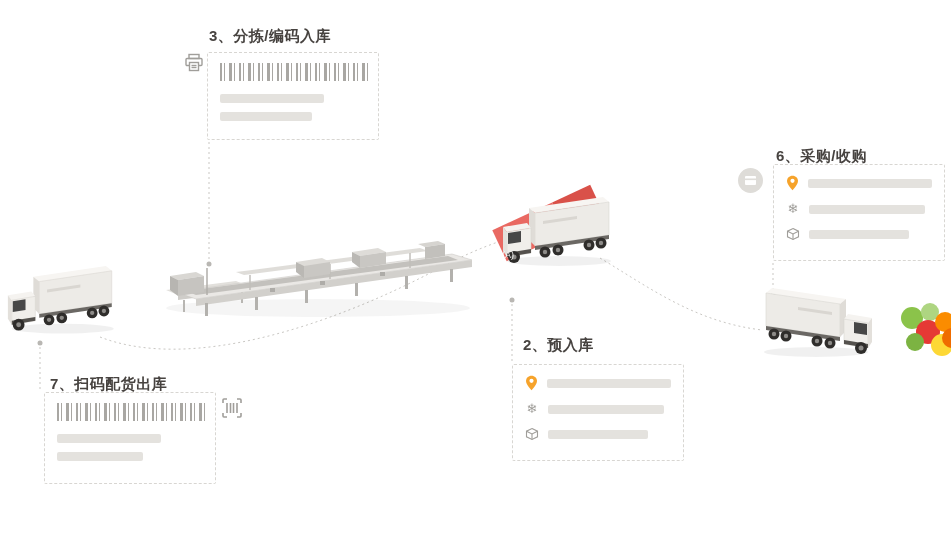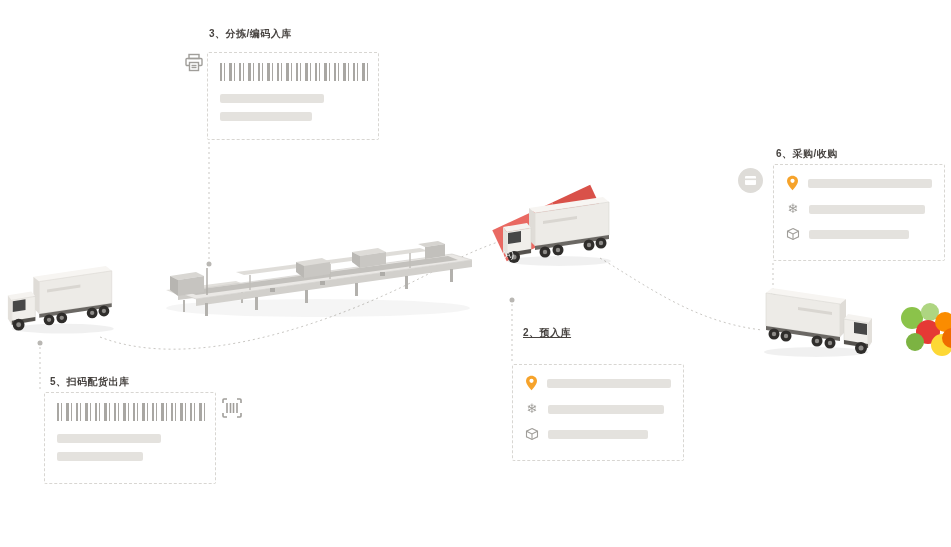--- a/index.html
+++ b/index.html
@@ -4,21 +4,21 @@
 <style>
   * { margin:0; padding:0; box-sizing:border-box; }
   html,body { background:#ffffff; font-family:"Liberation Sans", sans-serif; }
   .canvas {
     position:relative; width:951px; height:547px;
     background:#ffffff; overflow:hidden;
   }
   .scene-svg { position:absolute; left:0; top:0; }
 
   .step-title {
-    position:absolute; font-size:10px; font-weight:700;
+    position:absolute; font-size:15px; font-weight:700;
     color:#474340; letter-spacing:.5px; white-space:nowrap;
   }
   .panel {
     position:absolute; border:1px dashed #d8d6d2; border-radius:2px;
     background:rgba(255,255,255,.55); padding:10px 12px;
   }
   .bar { height:9px; background:#e4e2de; border-radius:2px; }
   .barcode {
     height:18px; width:148px;
     background-image: repeating-linear-gradient(90deg,
@@ -199,21 +199,21 @@
         <svg width="14" height="14" viewBox="0 0 14 14" fill="none" stroke="#a09e9a" stroke-width="1.1">
           <path d="M7 1.5 L12.5 4.2 V9.8 L7 12.5 L1.5 9.8 V4.2 Z"></path>
           <path d="M1.5 4.2 L7 7 L12.5 4.2"></path>
           <path d="M7 7 V12.5"></path>
         </svg>
       </span>
       <div class="bar" style="width:100px;"></div>
     </div>
   </div>
 
-  <div class="step-title" style="left:523px; top:326px;text-decoration:underline;">2、预入库</div>
+  <div class="step-title" style="left:523px; top:336px;">2、预入库</div>
 
   <div class="panel" style="left:512px; top:364px; width:172px; height:97px;">
     <div class="icon-row">
       <span style="line-height:0;">
         <svg width="13" height="16" viewBox="0 0 13 16">
           <path d="M6.5 0.8 C3.3 0.8 1 3.2 1 6 C1 9.6 6.5 15.2 6.5 15.2 C6.5 15.2 12 9.6 12 6 C12 3.2 9.7 0.8 6.5 0.8 Z" fill="#f6a32b"></path>
           <circle cx="6.5" cy="5.8" r="2.1" fill="#fff"></circle>
         </svg>
       </span>
       <div class="bar" style="width:132px;"></div>
@@ -227,21 +227,21 @@
         <svg width="14" height="14" viewBox="0 0 14 14" fill="none" stroke="#a09e9a" stroke-width="1.1">
           <path d="M7 1.5 L12.5 4.2 V9.8 L7 12.5 L1.5 9.8 V4.2 Z"></path>
           <path d="M1.5 4.2 L7 7 L12.5 4.2"></path>
           <path d="M7 7 V12.5"></path>
         </svg>
       </span>
       <div class="bar" style="width:100px;"></div>
     </div>
   </div>
 
-  <div class="step-title" style="left:50px; top:375px;">5、扫码配货出库</div>
+  <div class="step-title" style="left:50px; top:375px;">7、扫码配货出库</div>
 
   <div class="floating-icon" style="left:221px; top:397px;">
     <svg width="22" height="22" viewBox="0 0 22 22" fill="none" stroke="#a09e9a" stroke-width="1.6">
       <path d="M2,6 V3 a1,1 0 0 1 1,-1 H6"></path>
       <path d="M16,2 h3 a1,1 0 0 1 1,1 v3"></path>
       <path d="M20,16 v3 a1,1 0 0 1 -1,1 h-3"></path>
       <path d="M6,20 H3 a1,1 0 0 1 -1,-1 v-3"></path>
       <line x1="6" y1="6" x2="6" y2="16"></line>
       <line x1="9.5" y1="6" x2="9.5" y2="16"></line>
       <line x1="12.5" y1="6" x2="12.5" y2="16"></line>

